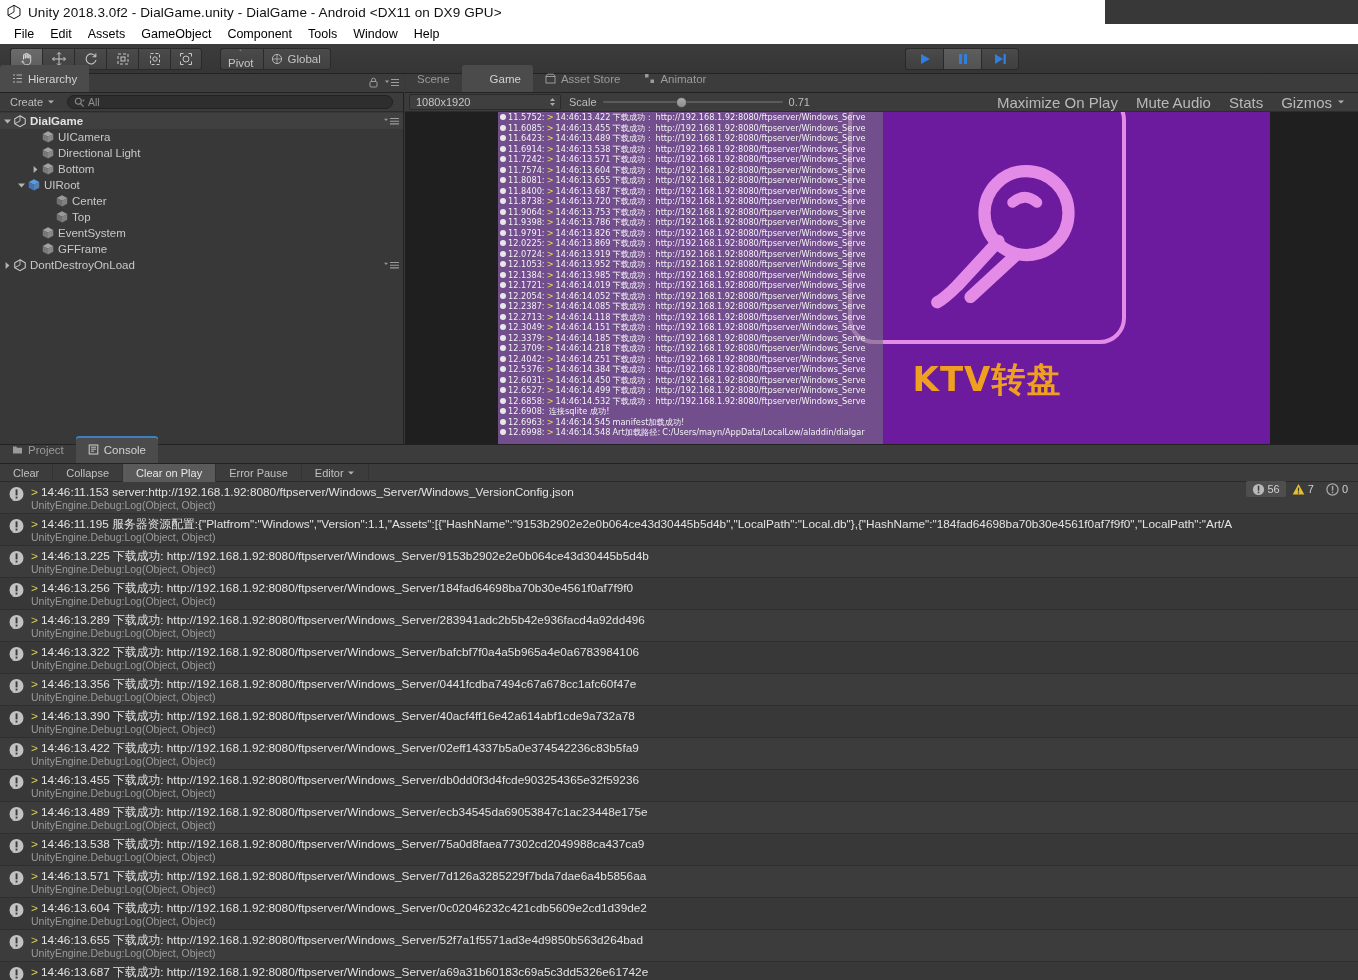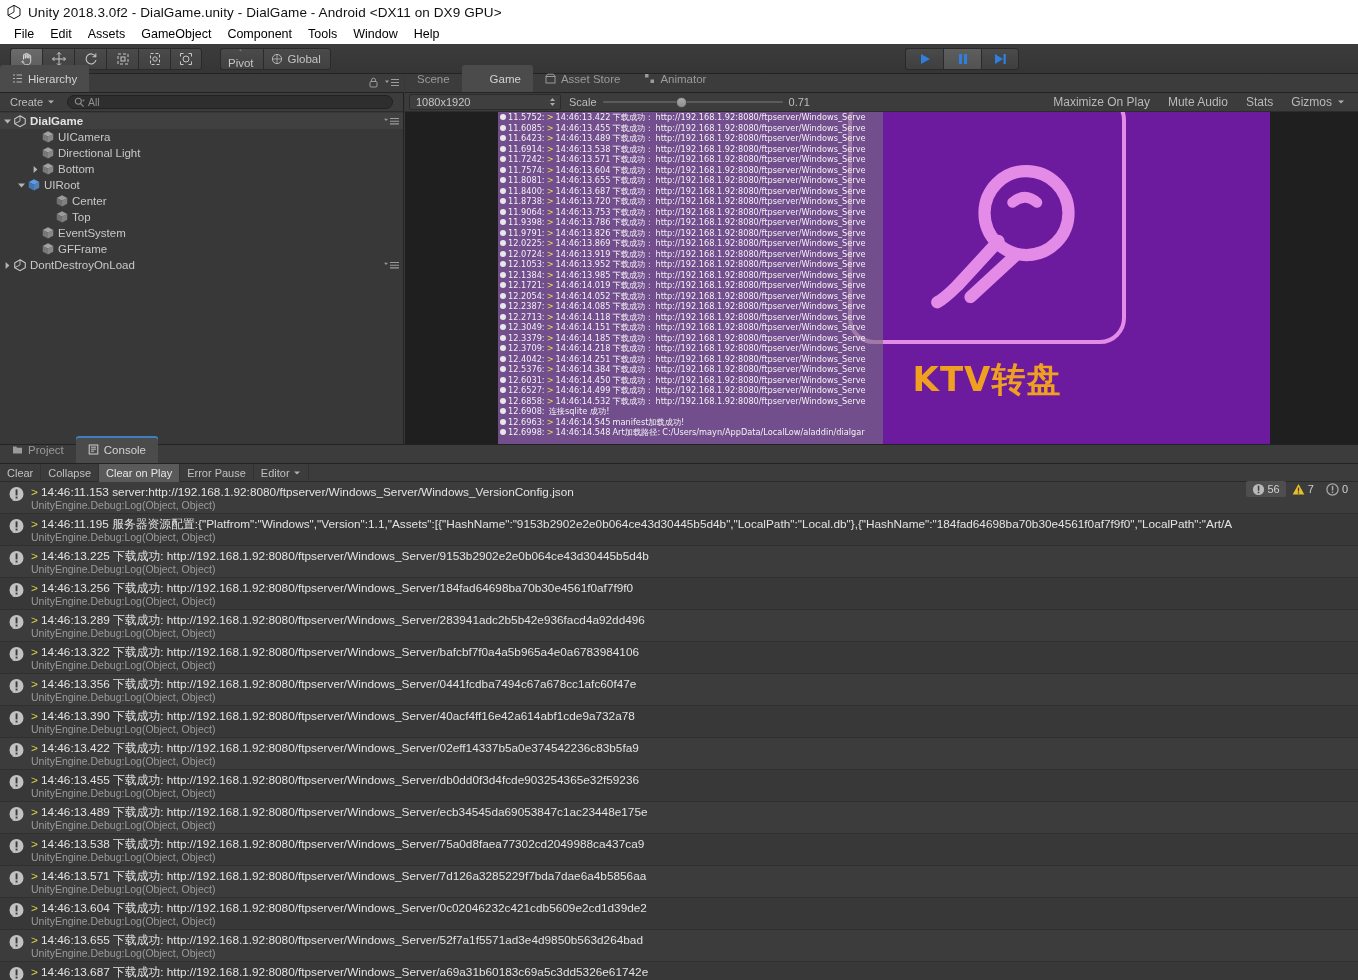--- a/index.html
+++ b/index.html
@@ -7,21 +7,21 @@
     width: 1358px; height: 980px;
     background: #383838;
     font-family: "Liberation Sans", sans-serif;
     overflow: hidden;
     -webkit-font-smoothing: antialiased;
   }
   body { position: relative; }
 
   
   #titlebar {
-    position: absolute; left: 0; top: 0; width: 1358px; height: 24px;
+    position: absolute; left: 0; top: 0; width: 1105px; height: 24px;
     background: #ffffff; color: #000000;
     display: flex; align-items: center; gap: 6px; padding-left: 6px;
     font-size: 13px;
   }
   #unity-logo { width: 16px; height: 16px; flex: none; }
   #titlebar .ttl { font-size: 13.5px; color: #101010; letter-spacing: 0.1px; }
 
   
   #menubar {
     position: absolute; left: 0; top: 24px; width: 1358px; height: 20px;
@@ -123,21 +123,21 @@
     padding: 0 4px 0 6px; font-size: 11px; color: #c6c6c6;
   }
   .scale-wrap { display: flex; align-items: center; gap: 6px; margin-left: 8px; }
   .slider { width: 180px; height: 14px; position: relative; display: flex; align-items: center; }
   .slider .track { width: 100%; height: 2px; background: #5b5b5b; border-radius: 1px; }
   .slider .knob {
     position: absolute; left: 41%; width: 11px; height: 11px; border-radius: 50%;
     background: linear-gradient(#a9a9a9,#8e8e8e); border: 1px solid #4a4a4a;
   }
   .gv-right { margin-left: auto; display: flex; align-items: center; gap: 0; padding-right: 4px; }
-  .gv-right .gi { padding: 0 9px; font-size: 12px; color: #b9b9b9; height: 17px; display: flex; align-items: center; }
+  .gv-right .gi { padding: 0 9px; font-size: 15px; color: #b9b9b9; height: 17px; display: flex; align-items: center; }
 
   #gv-canvas { position: relative; width: 953px; height: 332px; background: #1f1f1f; overflow: hidden; }
   #gv-inner {
     position: absolute; left: 93px; top: 0; width: 772px; height: 332px;
     background: #6c1b9e; overflow: hidden;
   }
   #log-overlay {
     position: absolute; left: 0; top: 0; width: 385px; height: 332px;
     background: rgba(118,110,130,0.62); overflow: hidden;
     font-family: "DejaVu Sans", sans-serif;
@@ -161,21 +161,21 @@
   }
 
   
   #console { left: 0; top: 444px; width: 1358px; height: 536px; border-top: 1px solid #232323; }
   #console .tabstrip { width: 1358px; }
   #con-toolbar {
     height: 18px; background: #3c3c3c; display: flex; align-items: center;
     border-bottom: 1px solid #2a2a2a; position: relative;
   }
   .cbtn {
-    height: 18px; padding: 0 7px; font-size: 11px; color: #c0c0c0;
+    height: 18px; padding: 0 13px; font-size: 11px; color: #c0c0c0;
     display: flex; align-items: center; gap: 3px;
     border-right: 1px solid #333;
   }
   .cbtn.pressed { background: #5a5a5a; color: #e6e6e6; }
   .counters { position: absolute; right: 4px; top: 17px; display: flex; align-items: center; gap: 0; }
   .cnt {
     display: flex; align-items: center; gap: 3px; padding: 0 6px; height: 16px;
     font-size: 11px; color: #cfcfcf;
   }
   .cnt.sel { background: #4e4e4e; border-radius: 2px; }

